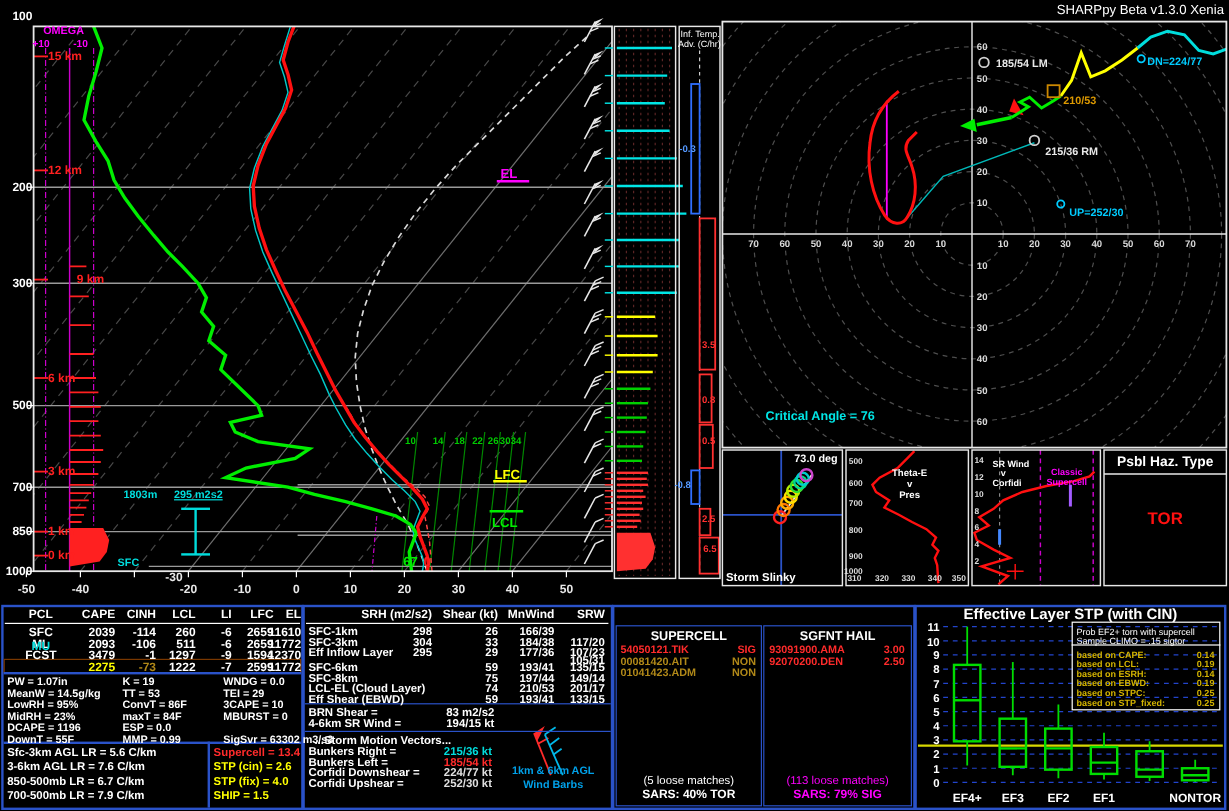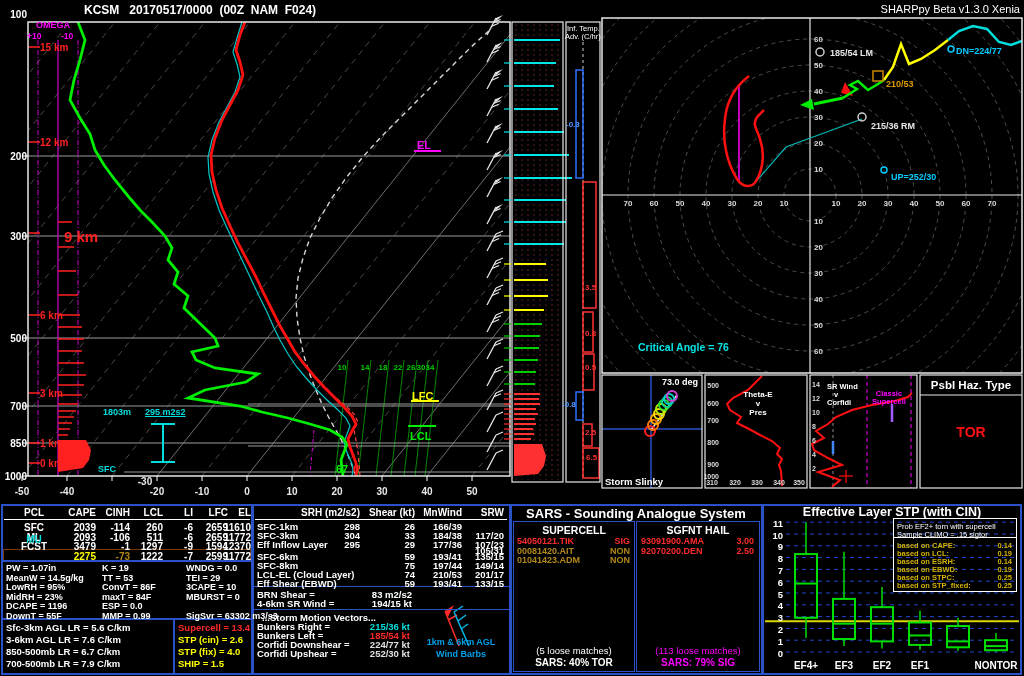--- a/index.html
+++ b/index.html
@@ -434,21 +434,20 @@
 <div class="wline" style="left:255px;top:519px;width:252px"></div>
 <div class="bline" style="left:254px;top:586px;width:255px;height:1px"></div>
 <div class="bline" style="left:254px;top:609px;width:255px;height:1px"></div>
 <div class="sbox" style="left:513px;top:521px;width:122px;height:151px"></div>
 <div class="sbox" style="left:636px;top:521px;width:124px;height:151px"></div>
 <div class="sbox" style="left:893px;top:518px;width:124px;height:74px;border-color:#ffffff"></div>
 <div class="wline" style="left:893px;top:537px;width:124px"></div>
 
 <div id="labels">
 
-  <span class="t" style="left:84px;top:3px;font-size:12px">KCSM   20170517/0000  (00Z  NAM  F024)</span>
   <span class="t ar" style="left:1020px;top:3px;font-size:11px;font-weight:normal">SHARPpy Beta v1.3.0 Xenia</span>
 
   <span class="t" style="left:36px;top:20px;color:#ff00ff;font-size:9px">OMEGA</span>
   <span class="t" style="left:27px;top:31px;color:#ff00ff;font-size:8.5px">+10</span>
   <span class="t" style="left:61px;top:31px;color:#ff00ff;font-size:8.5px">-10</span>
 
   <span class="t" style="left:417px;top:139px;color:#ff00ff;font-size:11px">EL</span>
   <span class="t" style="left:412px;top:390px;color:#ffff00;font-size:11px">LFC</span>
   <span class="t" style="left:410px;top:430px;color:#00ee00;font-size:11px">LCL</span>
   <span class="t" style="left:98px;top:464px;color:#00dddd;font-size:9px">SFC</span>
@@ -484,21 +483,20 @@
   <span class="t ac" style="left:971px;top:424px;color:#ff1010;font-size:14px">TOR</span>
 
   <span class="t" style="left:257px;top:589px;font-size:9.5px">BRN Shear =</span>
   <span class="t ar" style="left:412px;top:589px;font-size:9.5px">83 m2/s2</span>
   <span class="t" style="left:257px;top:598px;font-size:9.5px">4-6km SR Wind =</span>
   <span class="t ar" style="left:412px;top:598px;font-size:9.5px">194/15 kt</span>
   <span class="t" style="left:262px;top:612px;font-size:9.5px">...Storm Motion Vectors...</span>
   <span class="t ac" style="left:461px;top:637px;color:#00a0e8;font-size:9px">1km &amp; 6km AGL</span>
   <span class="t ac" style="left:461px;top:649px;color:#00a0e8;font-size:9px">Wind Barbs</span>
 
-  <span class="t ac" style="left:636px;top:506px;font-size:13px">SARS - Sounding Analogue System</span>
   <span class="t ac" style="left:574px;top:524px;font-size:10.5px">SUPERCELL</span>
   <span class="t ac" style="left:698px;top:524px;font-size:10.5px">SGFNT HAIL</span>
   <span class="t ac" style="left:574px;top:645px;font-size:9.5px;font-weight:normal">(5 loose matches)</span>
   <span class="t ac" style="left:574px;top:657px;font-size:10px">SARS: 40% TOR</span>
   <span class="t ac" style="left:698px;top:645px;color:#ff00ff;font-size:9.5px;font-weight:normal">(113 loose matches)</span>
   <span class="t ac" style="left:698px;top:657px;color:#ff00ff;font-size:10px">SARS: 79% SIG</span>
 
   <span class="t ac" style="left:892px;top:505px;font-size:12.5px">Effective Layer STP (with CIN)</span>
   <span class="t" style="left:897px;top:522px;font-size:7.5px;font-weight:normal">Prob EF2+ torn with supercell</span>
   <span class="t" style="left:897px;top:530px;font-size:7.5px;font-weight:normal">Sample CLIMO = .15 sigtor</span>
@@ -515,21 +513,21 @@
       <span class="t ac" style="left: 157px; top: 486px; color: rgb(232, 232, 232); font-size: 10px;">-20</span>
       <span class="t ac" style="left: 202px; top: 486px; color: rgb(232, 232, 232); font-size: 10px;">-10</span>
       <span class="t ac" style="left: 247px; top: 486px; color: rgb(232, 232, 232); font-size: 10px;">0</span>
       <span class="t ac" style="left: 292px; top: 486px; color: rgb(232, 232, 232); font-size: 10px;">10</span>
       <span class="t ac" style="left: 337px; top: 486px; color: rgb(232, 232, 232); font-size: 10px;">20</span>
       <span class="t ac" style="left: 382px; top: 486px; color: rgb(232, 232, 232); font-size: 10px;">30</span>
       <span class="t ac" style="left: 427px; top: 486px; color: rgb(232, 232, 232); font-size: 10px;">40</span>
       <span class="t ac" style="left: 472px; top: 486px; color: rgb(232, 232, 232); font-size: 10px;">50</span>
       <span class="t" style="left: 40px; top: 42px; color: rgb(255, 32, 32); font-size: 10px;">15 km</span>
       <span class="t" style="left: 40px; top: 137px; color: rgb(255, 32, 32); font-size: 10px;">12 km</span>
-      <span class="t" style="left: 40px; top: 228px; color: rgb(255, 32, 32); font-size: 15px; padding-left: 24px;">9 km</span>
+      <span class="t" style="left: 40px; top: 228px; color: rgb(255, 32, 32); font-size: 10px; padding-left: 24px;">9 km</span>
       <span class="t" style="left: 40px; top: 310px; color: rgb(255, 32, 32); font-size: 10px;">6 km</span>
       <span class="t" style="left: 40px; top: 388px; color: rgb(255, 32, 32); font-size: 10px;">3 km</span>
       <span class="t" style="left: 40px; top: 438px; color: rgb(255, 32, 32); font-size: 10px;">1 km</span>
       <span class="t" style="left: 40px; top: 458px; color: rgb(255, 32, 32); font-size: 10px;">0 km</span>
       <span class="t ac" style="left: 342px; top: 363px; color: rgb(0, 204, 0); font-size: 8px;">10</span>
       <span class="t ac" style="left: 365px; top: 363px; color: rgb(0, 204, 0); font-size: 8px;">14</span>
       <span class="t ac" style="left: 383px; top: 363px; color: rgb(0, 204, 0); font-size: 8px;">18</span>
       <span class="t ac" style="left: 398px; top: 363px; color: rgb(0, 204, 0); font-size: 8px;">22</span>
       <span class="t ac" style="left: 411px; top: 363px; color: rgb(0, 204, 0); font-size: 8px;">26</span>
       <span class="t ac" style="left: 421px; top: 363px; color: rgb(0, 204, 0); font-size: 8px;">30</span>

